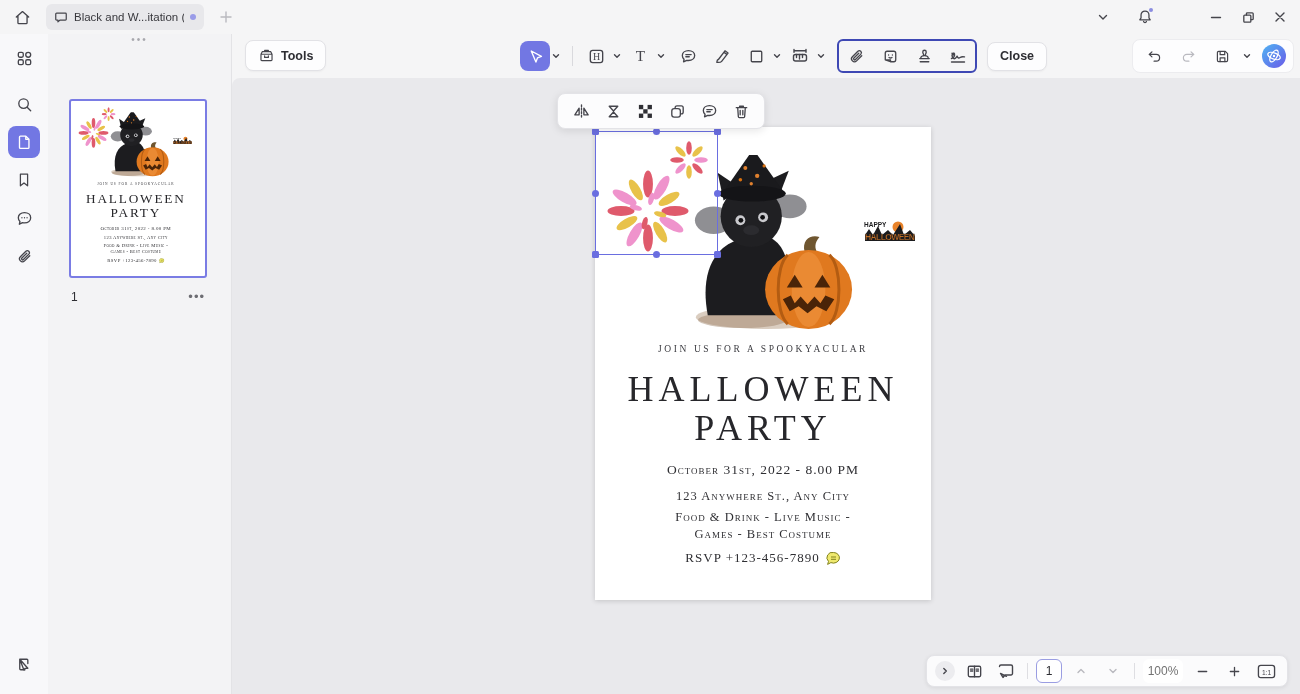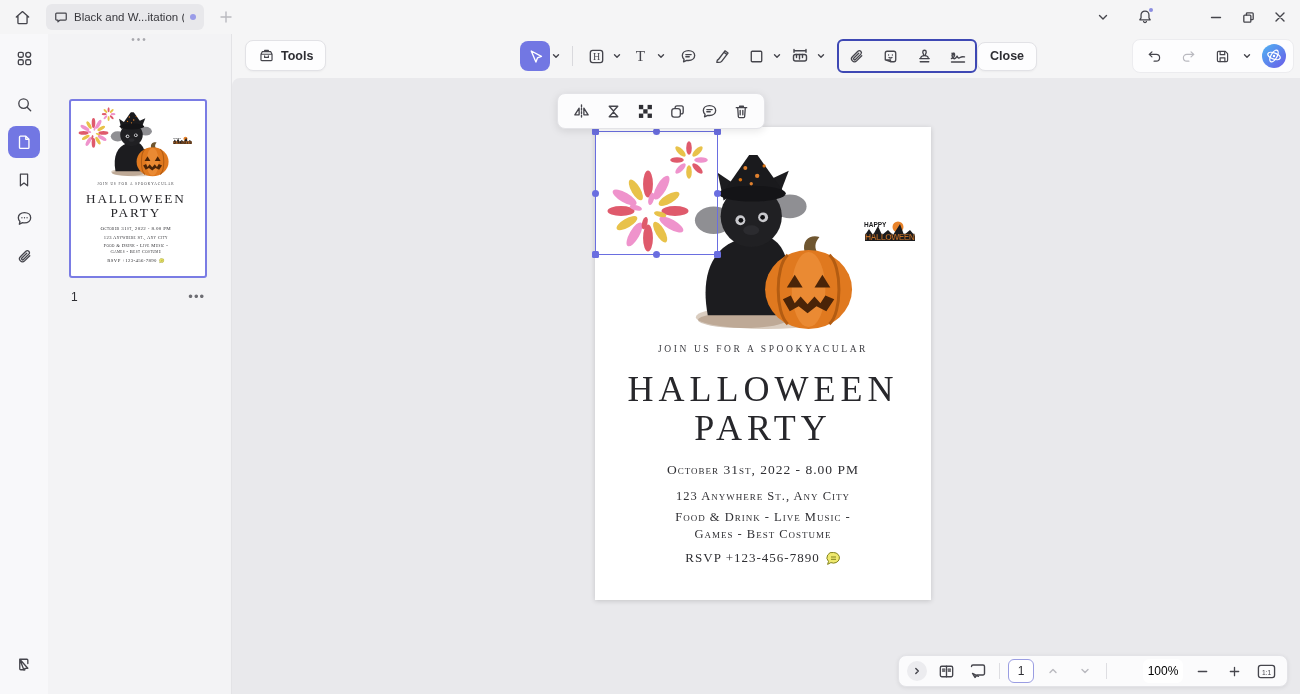--- a/index.html
+++ b/index.html
@@ -52,21 +52,21 @@
   .main{ flex:1; display:flex; flex-direction:column; min-width:0; }
   .toolbar{ height:44px; background:#f5f5f6; position:relative; flex:none; }
   .soft-btn{ background:#fdfdfe; border:1px solid var(--btn-border); border-radius:8px; box-shadow:0 1px 2px rgba(0,0,0,.04); display:flex; align-items:center; justify-content:center; gap:6px; font-size:12.5px; font-weight:bold; color:#2e2e33; }
   .tools-btn{ position:absolute; left:13px; top:6px; height:31px; padding:0 12px; }
   .tool-center{ position:absolute; left:288px; top:5px; height:34px; display:flex; align-items:center; }
   .tool-btn{ width:30px; height:30px; border-radius:8px; display:flex; align-items:center; justify-content:center; flex:none; }
   .tool-btn.active{ background:var(--accent); }
   .chev{ width:12px; height:30px; display:flex; align-items:center; justify-content:center; margin:0 2px 0 0; }
   .tdiv{ width:1px; height:20px; background:#d9d9dd; margin:0 8px; }
   .blue-group{ display:flex; align-items:center; border:2px solid var(--groupline); border-radius:6px; padding:0 2px; height:34px; margin-left:8px; gap:4px; }
-  .close-btn{ height:29px; padding:0 12px; }
+  .close-btn{ height:29px; padding:0 12px; margin-left:10px; }
   .right-group{ position:absolute; right:6px; top:5px; height:34px; background:#fdfdfe; border:1px solid #ececef; border-radius:8px; display:flex; align-items:center; padding:0 6px; gap:4px; }
   .ai-btn{ width:26px; height:26px; border-radius:50%; display:flex; align-items:center; justify-content:center; margin-left:2px; }
 
   
   .canvas{ flex:1; background:var(--canvas); position:relative; border-top-left-radius:8px; min-height:0; }
 
   .float-toolbar{ position:absolute; left:325px; top:15px; width:208px; height:36px; background:#fcfcfd; border:1px solid #e3e3e7; border-radius:8px; box-shadow:0 2px 8px rgba(0,0,0,.1); display:flex; align-items:center; justify-content:space-between; padding:0 11px; z-index:5; }
   .ft-btn{ width:24px; height:24px; display:flex; align-items:center; justify-content:center; border-radius:5px; }
 
   
@@ -89,21 +89,21 @@
   .selection-overlay{ position:absolute; left:0px; top:4px; width:123px; height:124px; border:1.5px solid var(--sel); z-index:4; }
   .hndl{ position:absolute; background:var(--sel); }
   .hndl.sq{ width:7px; height:7px; border-radius:1.5px; }
   .hndl.rd{ width:7px; height:7px; border-radius:50%; }
 
   
   .statusbar{ position:absolute; right:12px; bottom:7px; height:32px; background:#fbfbfc; border:1px solid #e3e3e7; border-radius:8px; box-shadow:0 1px 4px rgba(0,0,0,.08); display:flex; align-items:center; padding:0 8px; gap:6px; z-index:6; }
   .sb-btn{ width:26px; height:26px; display:flex; align-items:center; justify-content:center; border-radius:5px; }
   .sb-div{ width:1px; height:16px; background:#dedee2; margin:0 2px; }
   .page-input{ width:26px; height:24px; border:1.5px solid #9a9de2; border-radius:6px; background:#fff; text-align:center; font-size:12px; color:#2e2e33; font-family:"Liberation Sans", sans-serif; outline:none; }
-  .zoom-box{ min-width:40px; height:24px; background:#fff; border-radius:6px; display:flex; align-items:center; justify-content:center; font-size:12px; color:#000000; padding:0 4px;margin-left:28px; }
+  .zoom-box{ min-width:40px; height:24px; background:#fff; border-radius:6px; display:flex; align-items:center; justify-content:center; font-size:12px; color:#737373; padding:0 4px; }
   .expand-btn{ width:20px; height:20px; border-radius:50%; background:#ececef; display:flex; align-items:center; justify-content:center; }
 
   .thumb-clone{ left:0 !important; top:0 !important; transform:translate(3px,1px) scale(0.368); transform-origin:0 0; box-shadow:none !important; pointer-events:none; }
 </style>
 </head>
 <body>
 
 <div class="window">
 
   <div class="titlebar">

